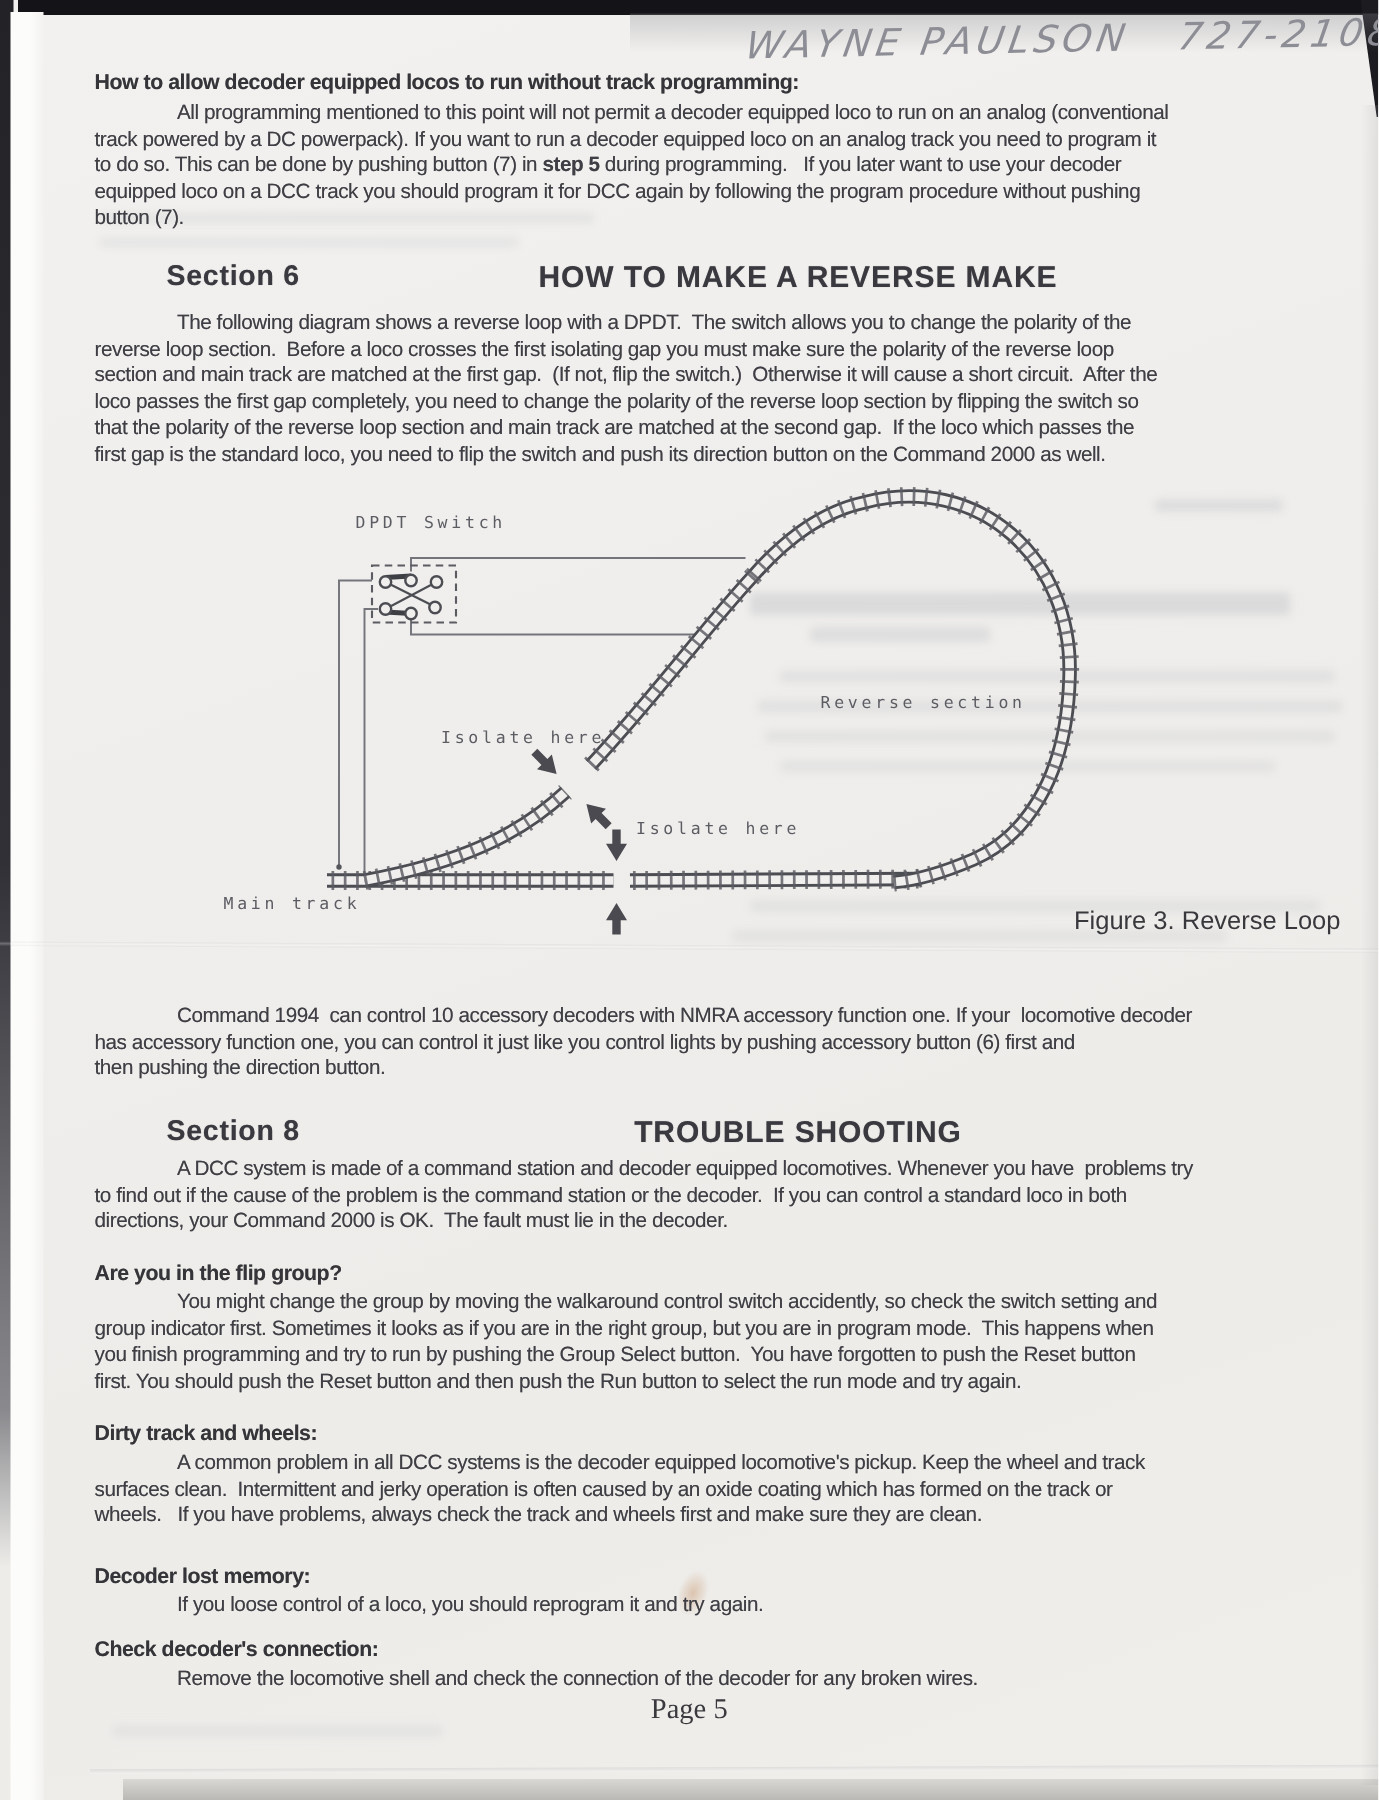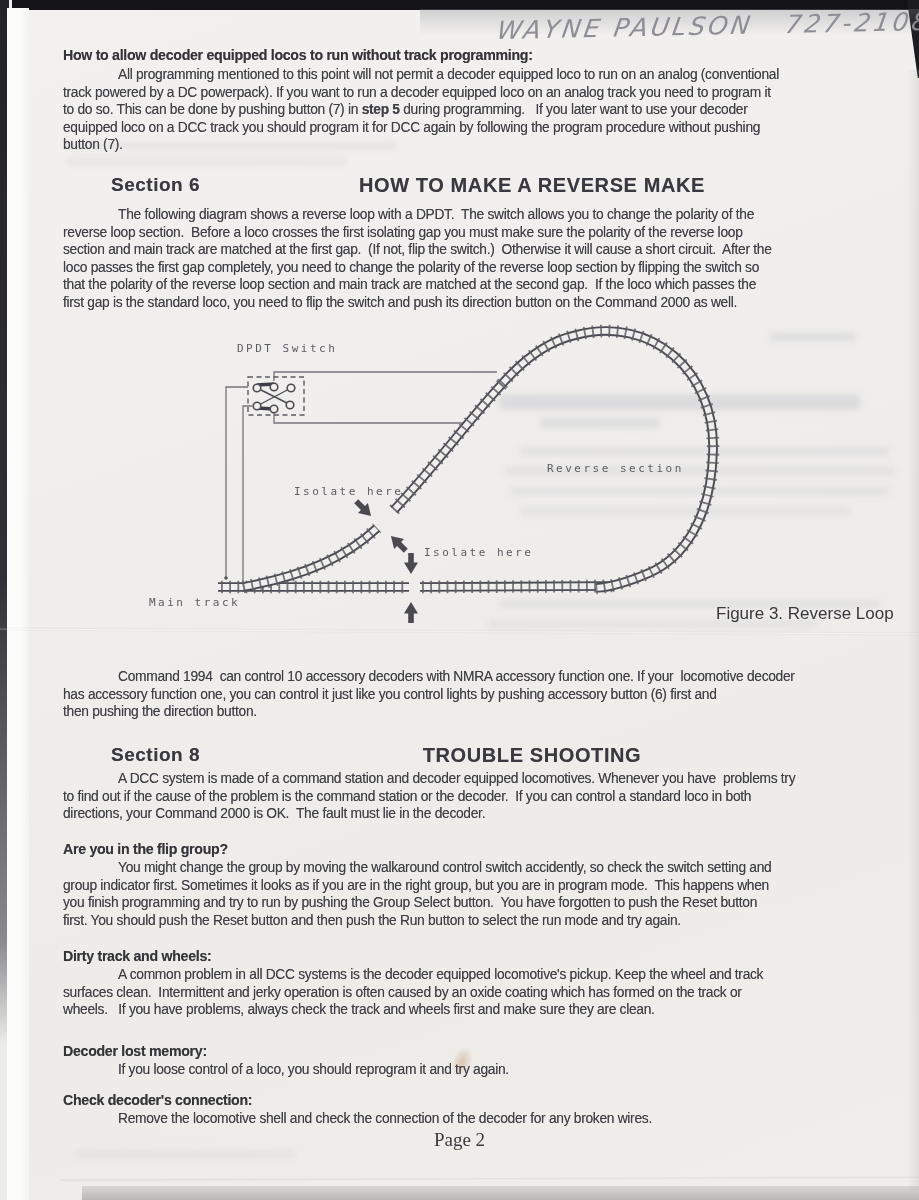--- a/index.html
+++ b/index.html
@@ -200,14 +200,14 @@
 surfaces clean.  Intermittent and jerky operation is often caused by an oxide coating which has formed on the track or
 wheels.   If you have problems, always check the track and wheels first and make sure they are clean.</div>
   <div class="tb bold-head" style="top:948px;">Dirty track and wheels:</div>
 
   <div class="tb bold-head" style="top:1043px;">Decoder lost memory:</div>
   <div class="tb indent" style="top:1061px;">If you loose control of a loco, you should reprogram it and try again.</div>
 
   <div class="tb bold-head" style="top:1092px;">Check decoder's connection:</div>
   <div class="tb indent" style="top:1110px;">Remove the locomotive shell and check the connection of the decoder for any broken wires.</div>
 
-  <div class="pagenum">Page 2</div>
+  <div class="pagenum">Page 5</div>
 </div>
 
 </body></html>

